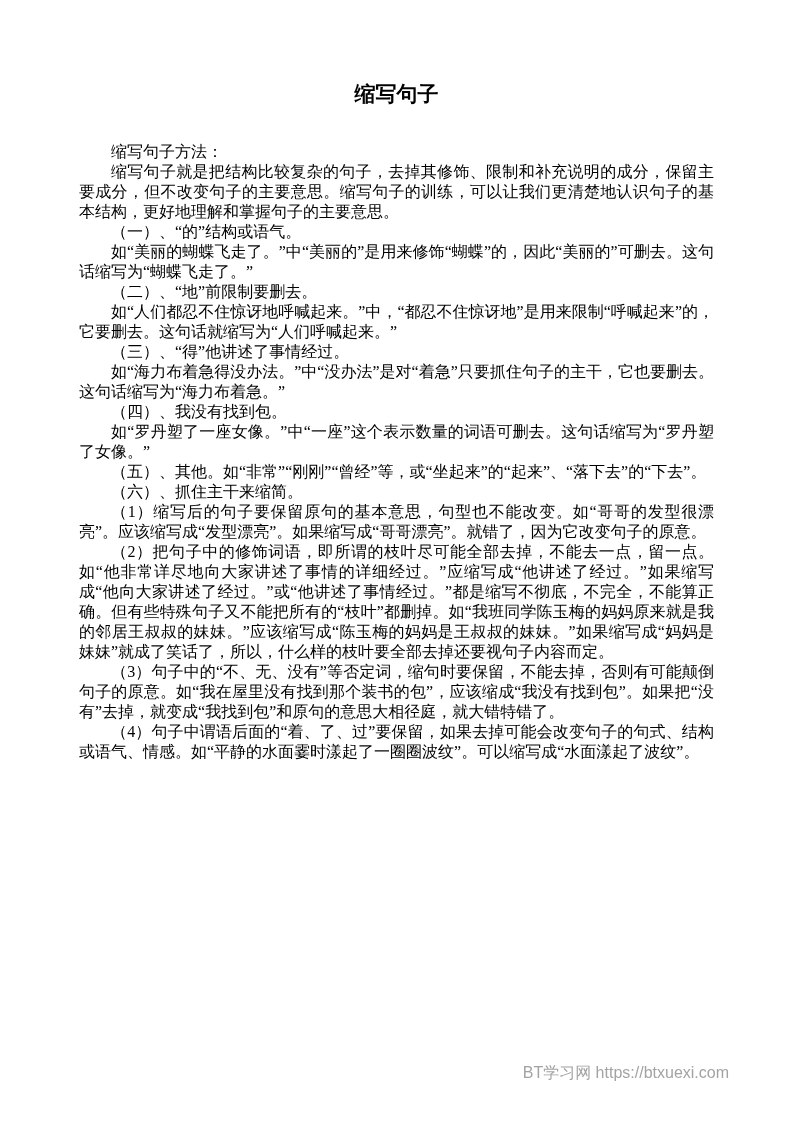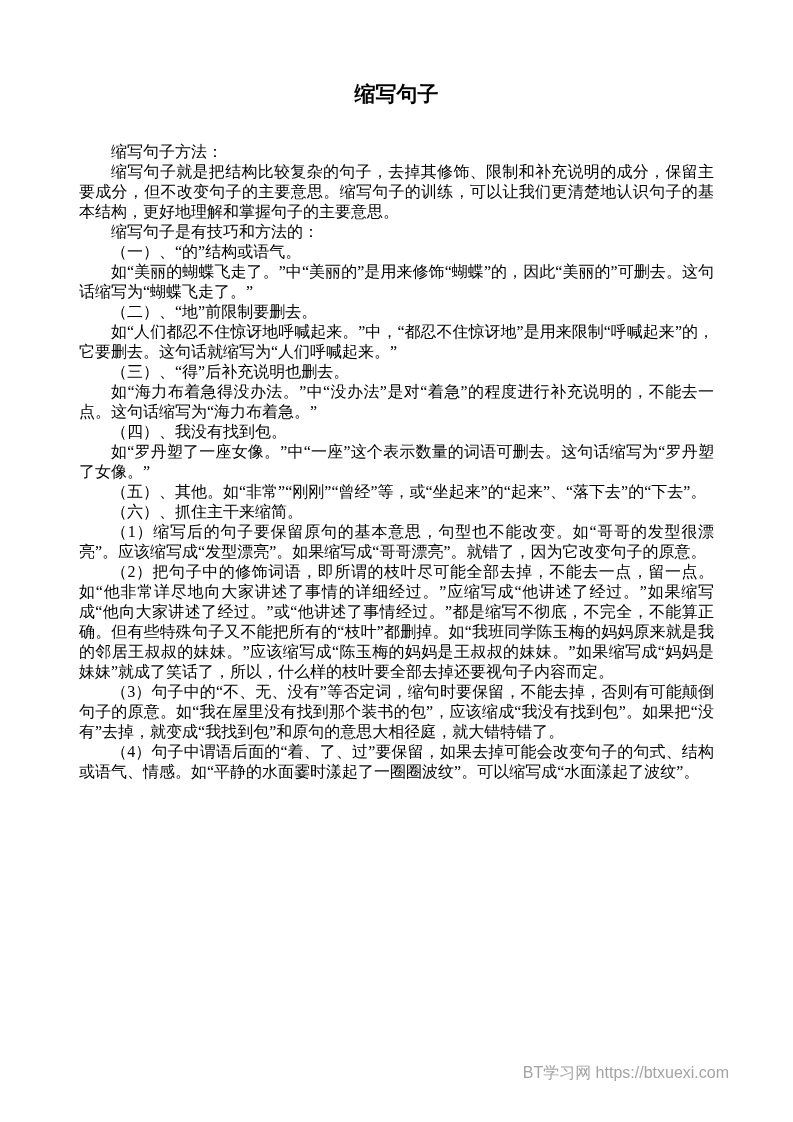--- a/index.html
+++ b/index.html
@@ -49,27 +49,26 @@
   }
 </style>
 </head>
 <body>
 
 <div class="page">
   <div class="content">
     <h1 class="doc-title">缩写句子</h1>
     <p class="para">缩写句子方法：</p>
     <p class="para">缩写句子就是把结构比较复杂的句子，去掉其修饰、限制和补充说明的成分，保留主要成分，但不改变句子的主要意思。缩写句子的训练，可以让我们更清楚地认识句子的基本结构，更好地理解和掌握句子的主要意思。</p>
-    <p class="para">缩写句子是有技巧和方法的：</p>
     <p class="para">（一）、“的”结构或语气。</p>
     <p class="para">如“美丽的蝴蝶飞走了。”中“美丽的”是用来修饰“蝴蝶”的，因此“美丽的”可删去。这句话缩写为“蝴蝶飞走了。”</p>
     <p class="para">（二）、“地”前限制要删去。</p>
     <p class="para">如“人们都忍不住惊讶地呼喊起来。”中，“都忍不住惊讶地”是用来限制“呼喊起来”的，它要删去。这句话就缩写为“人们呼喊起来。”</p>
-    <p class="para">（三）、“得”后补充说明也删去。</p>
-    <p class="para">如“海力布着急得没办法。”中“没办法”是对“着急”的程度进行补充说明的，不能去一点。这句话缩写为“海力布着急。”</p>
+    <p class="para">（三）、“得”他讲述了事情经过。</p>
+    <p class="para">如“海力布着急得没办法。”中“没办法”是对“着急”只要抓住句子的主干，它也要删去。这句话缩写为“海力布着急。”</p>
     <p class="para">（四）、我没有找到包。</p>
     <p class="para">如“罗丹塑了一座女像。”中“一座”这个表示数量的词语可删去。这句话缩写为“罗丹塑了女像。”</p>
     <p class="para">（五）、其他。如“非常”“刚刚”“曾经”等，或“坐起来”的“起来”、“落下去”的“下去”。</p>
     <p class="para">（六）、抓住主干来缩简。</p>
     <p class="para">（1）缩写后的句子要保留原句的基本意思，句型也不能改变。如“哥哥的发型很漂亮”。应该缩写成“发型漂亮”。如果缩写成“哥哥漂亮”。就错了，因为它改变句子的原意。</p>
     <p class="para">（2）把句子中的修饰词语，即所谓的枝叶尽可能全部去掉，不能去一点，留一点。如“他非常详尽地向大家讲述了事情的详细经过。”应缩写成“他讲述了经过。”如果缩写成“他向大家讲述了经过。”或“他讲述了事情经过。”都是缩写不彻底，不完全，不能算正确。但有些特殊句子又不能把所有的“枝叶”都删掉。如“我班同学陈玉梅的妈妈原来就是我的邻居王叔叔的妹妹。”应该缩写成“陈玉梅的妈妈是王叔叔的妹妹。”如果缩写成“妈妈是妹妹”就成了笑话了，所以，什么样的枝叶要全部去掉还要视句子内容而定。</p>
     <p class="para">（3）句子中的“不、无、没有”等否定词，缩句时要保留，不能去掉，否则有可能颠倒句子的原意。如“我在屋里没有找到那个装书的包”，应该缩成“我没有找到包”。如果把“没有”去掉，就变成“我找到包”和原句的意思大相径庭，就大错特错了。</p>
     <p class="para">（4）句子中谓语后面的“着、了、过”要保留，如果去掉可能会改变句子的句式、结构或语气、情感。如“平静的水面霎时漾起了一圈圈波纹”。可以缩写成“水面漾起了波纹”。</p>
   </div>
   <a class="footer">BT学习网 https://btxuexi.com</a>

